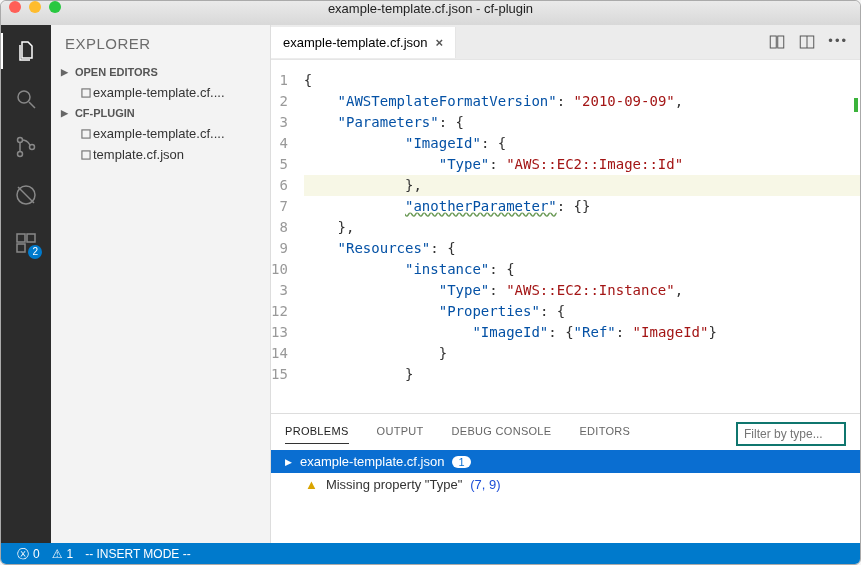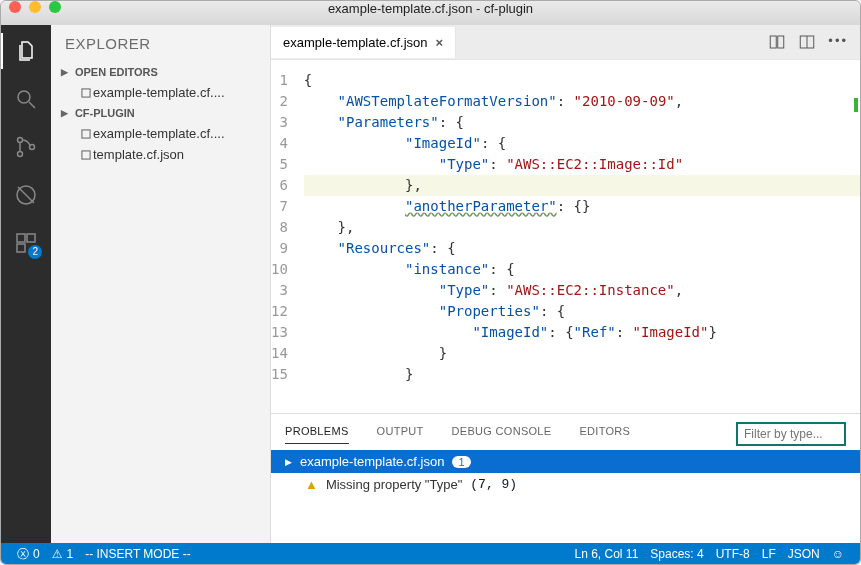--- a/index.html
+++ b/index.html
@@ -45,21 +45,21 @@
 
 .panel { border-top: 1px solid #ddd; height: 130px; display: flex; flex-direction: column; }
 .panel-tabs { display: flex; align-items: center; padding: 8px 14px 4px; gap: 28px; font-size: 11px; color: #666; letter-spacing: .3px; }
 .panel-tab { cursor: pointer; padding-bottom: 6px; }
 .panel-tab.active { color: #222; border-bottom: 1px solid #333; }
 .panel-filter { margin-left: auto; border: 2px solid #0f766e; padding: 3px 6px; font-size: 12px; color: #999; width: 110px; background:#fff; }
 .panel-body { flex: 1; overflow: auto; }
 .problem-file { background: #0a6ed1; color: #fff; padding: 4px 14px; display: flex; align-items: center; gap: 8px; }
 .problem-count { background: #fff; color: #0a6ed1; border-radius: 8px; padding: 0 6px; font-size: 11px; }
 .problem-item { padding: 4px 14px 4px 34px; display: flex; align-items: center; gap: 8px; color: #333; cursor: pointer;}
-.problem-loc { color: #0f172a; font-family: Liberation Mono, monospace; }
+.problem-loc { color: #1d4ed8; }
 .warn-icon { color: #d9a400; }
 
 .statusbar { height: 22px; background: #007acc; color: #fff; display: flex; align-items: center; font-size: 12px; padding: 0 10px; }
 .statusbar .sb-item { padding: 0 6px; cursor: pointer; display:flex; align-items:center; gap:4px;}
 .statusbar .sb-right { margin-left: auto; display: flex; }
 .chev { display:inline-block; transform: rotate(0deg); font-size:9px; margin-right:3px; color:#666;}
 </style>
 </head>
 <body>
 
@@ -225,21 +225,13 @@
 <div class="statusbar">
   <div class="sb-item">
       <span>ⓧ</span>
       <span>0</span>
     </div>
   <div class="sb-item">
       <span>⚠</span>
       <span>1</span>
     </div>
   <div class="sb-item">-- INSERT MODE --</div>
-  <div class="sb-right">
-    <div class="sb-item">Ln 6, Col 11</div>
-    <div class="sb-item">Spaces: 4</div>
-    <div class="sb-item">UTF-8</div>
-    <div class="sb-item">LF</div>
-    <div class="sb-item">JSON</div>
-    <div class="sb-item">☺</div>
-  </div>
 </div>
 
 </body></html>

